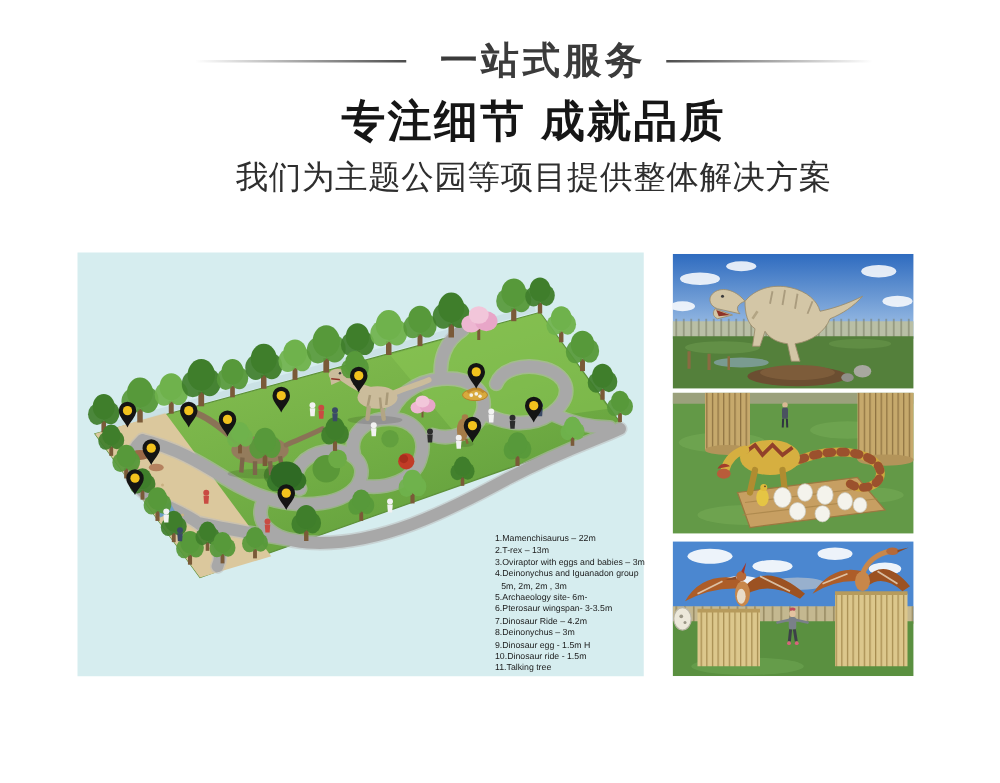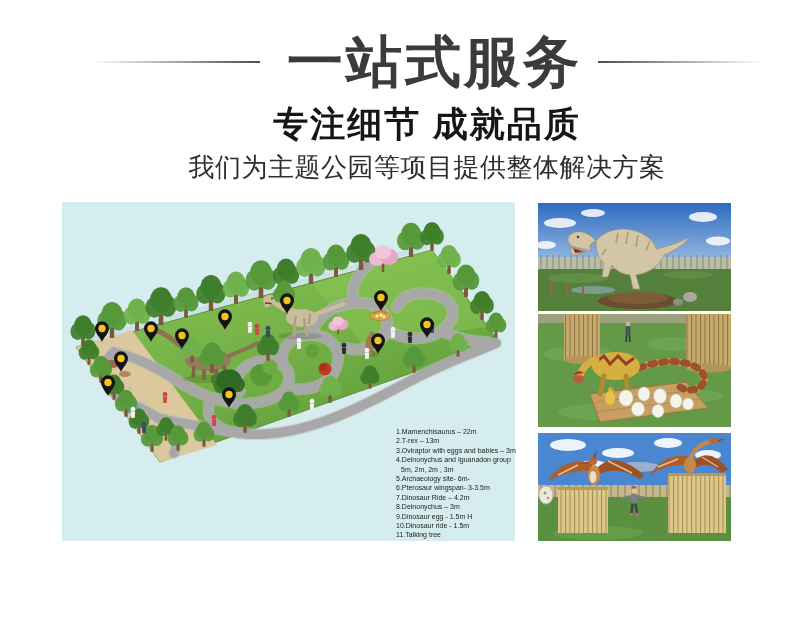--- a/index.html
+++ b/index.html
@@ -5,21 +5,21 @@
   html,body{margin:0;padding:0;}
   body{
     width:800px;height:626px;position:relative;overflow:hidden;background:#ffffff;
     font-family:"Liberation Sans","DejaVu Sans",sans-serif;
   }
   .hero{position:absolute;top:0;left:0;width:800px;text-align:center;transform:translateX(27px);}
   .title-row{margin-top:34px;display:flex;align-items:center;justify-content:center;}
   .rule{height:2px;flex:0 0 auto;}
   .rule-left{width:169px;background:linear-gradient(to left,#4c4c4c,rgba(76,76,76,0));margin-right:27px;}
   .rule-right{width:165px;background:linear-gradient(to right,#4c4c4c,rgba(76,76,76,0));margin-left:16px;}
-  .title{margin:0;font-size:56px;line-height:1;font-weight:600;color:#3b3b3b;letter-spacing:3px;white-space:nowrap;}
+  .title{margin:0;font-size:30px;line-height:1;font-weight:600;color:#3b3b3b;letter-spacing:3px;white-space:nowrap;}
   .subtitle{margin:16px 0 0;font-size:35px;line-height:1;font-weight:800;color:#161616;letter-spacing:2px;white-space:nowrap;}
   .tagline{margin:13px 0 0;font-size:26px;line-height:1.05;font-weight:400;color:#2e2e2e;letter-spacing:.5px;white-space:nowrap;}
 
   .map-panel{position:absolute;left:62px;top:202px;width:453px;height:339px;background:#d6edef;}
   .park-svg{position:absolute;left:0;top:0;width:453px;height:339px;display:block;}
   .legend{position:absolute;left:334px;top:225px;width:120px;font-size:7px;line-height:9.4px;color:#1b1b1b;}
   .lg{white-space:nowrap;}
   .lg.indent{padding-left:5px;}
 
   .photo-col{position:absolute;left:538px;top:203px;width:193px;}

